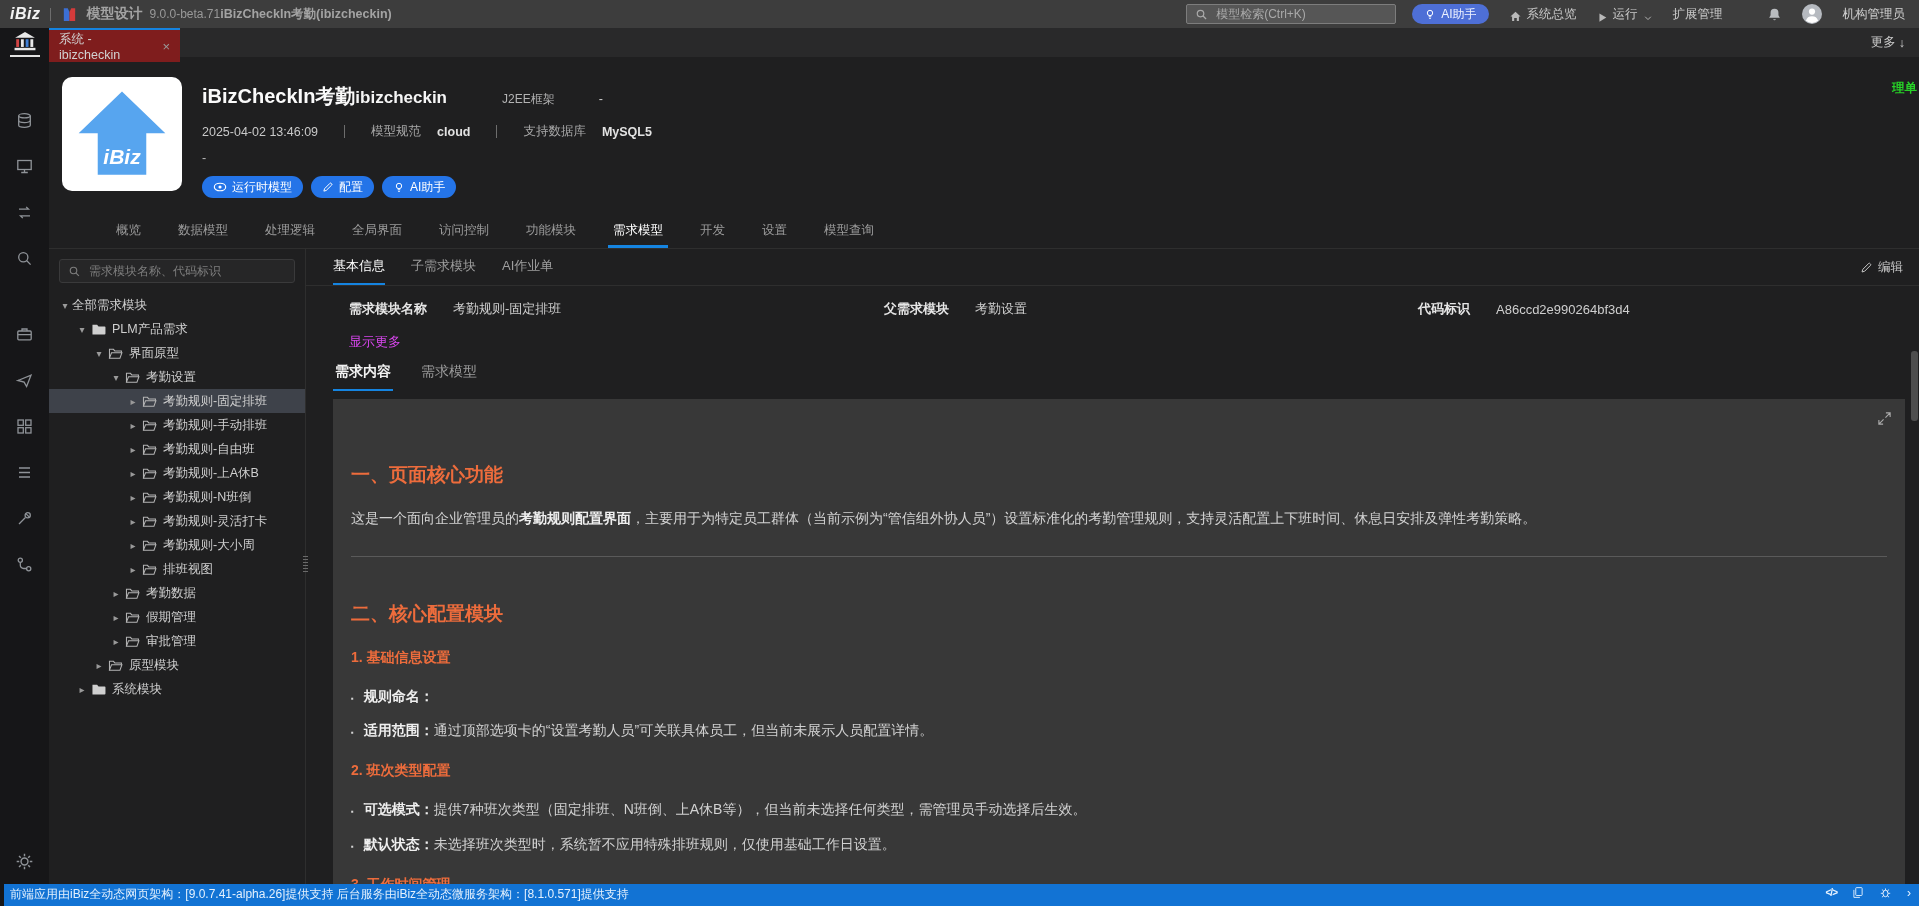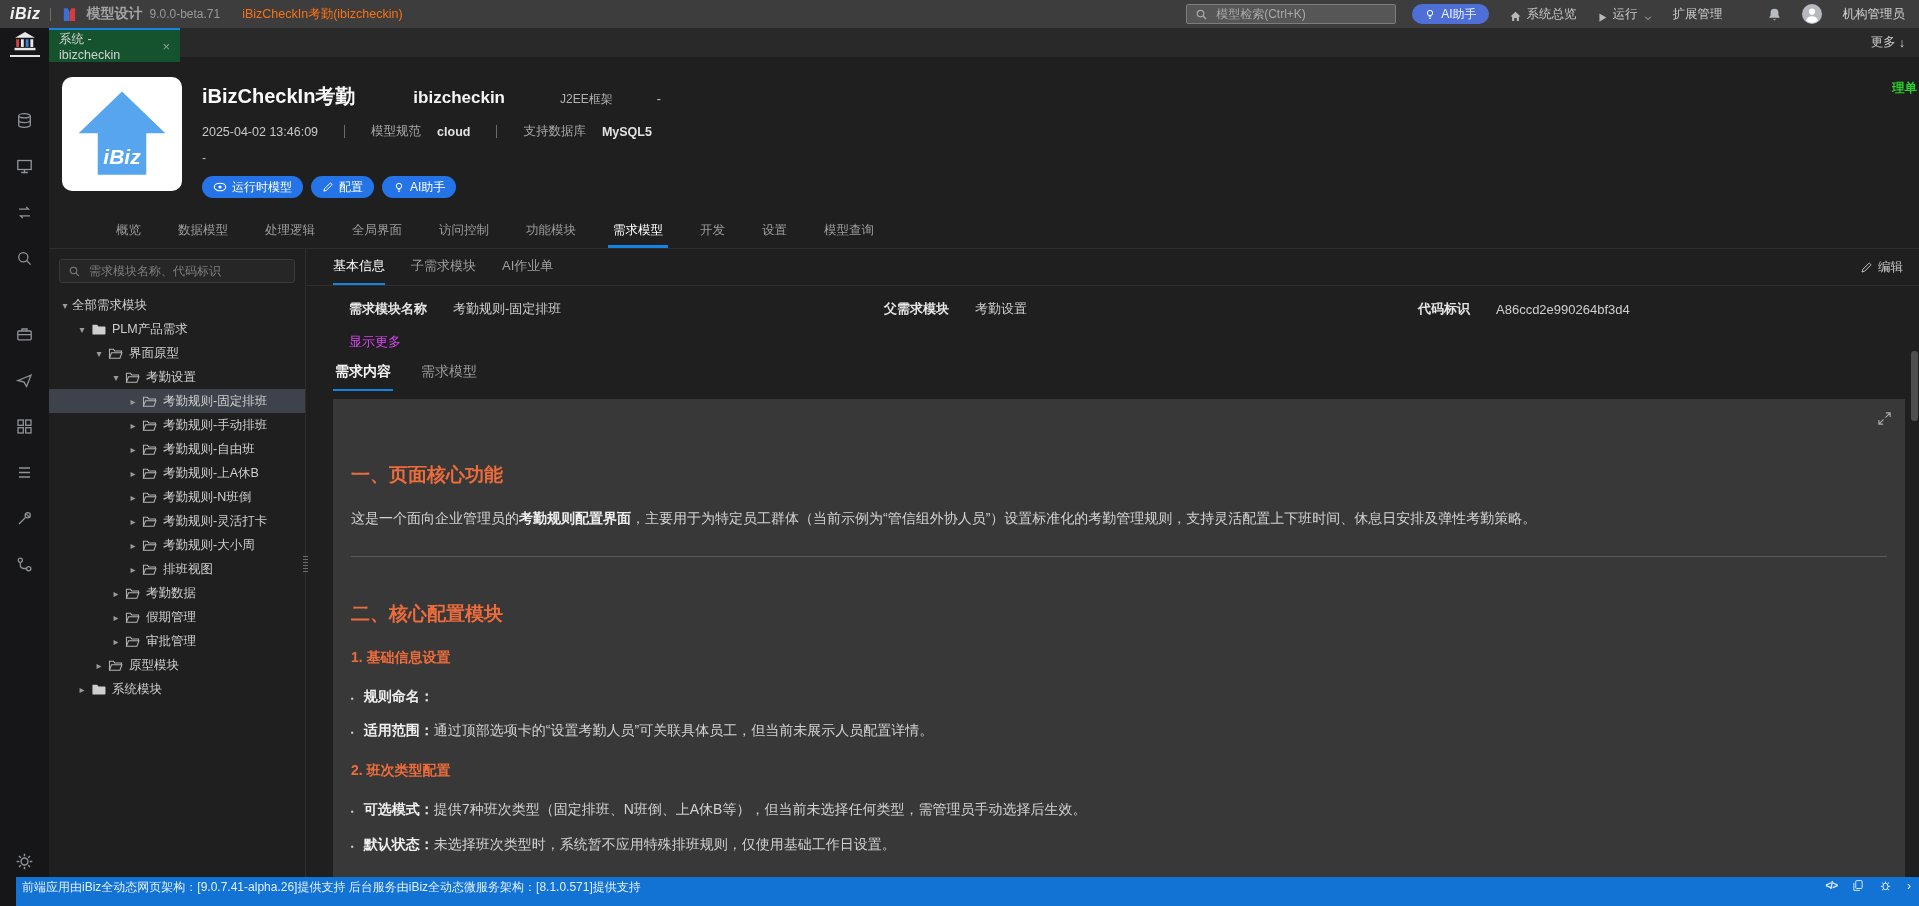--- a/index.html
+++ b/index.html
@@ -8,21 +8,21 @@
   .app{position:relative;width:1919px;height:906px;display:flex;flex-direction:column}
 
   
   .topbar{height:28px;background:#3d3d3d;display:flex;align-items:center;
           padding:0 14px 0 10px;flex:0 0 auto;z-index:20}
   .logo-ibiz{font-style:italic;font-weight:700;font-size:16px;color:#f4f4f4;letter-spacing:.5px}
   .vdiv{width:1px;height:13px;background:#6d6d6d;margin:0 10px}
   .m-logo{display:flex;margin-right:8px}
   .app-title{font-size:14px;font-weight:700;color:#a3a3a3}
   .version{font-size:12px;color:#999;margin-left:7px}
-  .project{font-size:12.5px;font-weight:400;color:#f97316;margin-left:22px}
+  .project{font-size:12.5px;font-weight:700;color:#a3a3a3;margin-left:0}
   .top-search{margin-left:auto;width:192px;height:18px;background:#565656;border:1px solid #7d7d7d;
       border-radius:2px;display:flex;align-items:center;gap:6px;padding:0 8px}
   .top-search input{background:transparent;border:0;outline:0;color:#b5b5b5;font-size:12px;width:100%;
       font-family:inherit}
   .top-search input::placeholder{color:#a9a9a9}
   .ai-pill{height:20px;border-radius:10px;background:#4e6fd6;color:#eef2ff;font-size:12px;
       display:flex;align-items:center;gap:5px;padding:0 12px;margin-left:16px;cursor:pointer}
   .top-item{display:flex;align-items:flex-end;gap:5px;font-size:12.5px;color:#c9c9c9;margin-left:20px;cursor:pointer}
   .bell{margin-left:44px}
   .avatar-wrap{display:flex;align-items:center;gap:21px;margin-left:20px}
@@ -32,38 +32,38 @@
   .strip{width:49px;background:#161618;display:flex;flex-direction:column;align-items:center;flex:0 0 auto}
   .strip-icon{width:49px;height:46px;display:flex;align-items:center;justify-content:center;cursor:pointer}
   .strip-icon.bank{height:29px;border-bottom:2px solid #e2e2e2;box-sizing:border-box;width:30px}
   .gap-lg{height:40px;flex:0 0 auto}
   .gap-md{height:30px;flex:0 0 auto}
   .strip-bottom{margin-top:auto;margin-bottom:22px}
 
   .main-col{flex:1;display:flex;flex-direction:column;min-width:0}
   
   .tabbar{height:29px;background:#29292a;display:flex;align-items:stretch;flex:0 0 auto}
-  .doc-tab{width:131px;background:#14532d;border-top:2px solid #1584e0;display:flex;align-items:center;
+  .doc-tab{width:131px;background:#7f1d1d;border-top:2px solid #1584e0;display:flex;align-items:center;
       gap:8px;padding:16px 10px;font-size:12.5px;color:#d2d2d2;box-sizing:border-box;cursor:pointer}
   .tab-close{color:#9a9a9a;font-size:13px;margin-left:auto;cursor:pointer}
   .more-link{margin-left:auto;align-self:center;margin-right:14px;font-size:12.5px;color:#c9c9c9;
       display:flex;align-items:center;gap:3px;cursor:pointer}
 
   
   .workspace{flex:1;display:flex;flex-direction:column;min-height:0;position:relative}
   .header-block{height:158px;position:relative;padding:20px 0 0 13px;box-sizing:border-box;
       display:flex;flex:0 0 auto}
   .app-icon{width:120px;height:114px;background:#fff;border-radius:10px;flex:0 0 auto;
       display:flex;align-items:center;justify-content:center;position:relative}
   .app-icon .ibiz-txt{position:absolute;left:0;right:0;top:68px;text-align:center;
       color:#fff;font-weight:700;font-style:italic;font-size:21px}
   .header-info{margin-left:20px;padding-top:6px;min-width:0}
   .title-row{display:flex;align-items:baseline}
   .h-title{font-size:20px;font-weight:700;color:#fafafa}
-  .h-code{font-size:17px;font-weight:700;color:#f5f5f5;margin-left:58px}
+  .h-code{font-size:17px;font-weight:700;color:#f5f5f5;}
   .h-fw-label{font-size:12px;color:#b3b3b3;margin-left:55px}
   .h-fw-val{font-size:12.5px;color:#cfcfcf;margin-left:44px}
   .meta-row{margin-top:13px;display:flex;align-items:center;gap:16px;font-size:12.5px;color:#c9c9c9}
   .meta-label{color:#a8a8a8}
   .meta-val{color:#e2e2e2;font-weight:600}
   .dash-row{margin-top:11px;font-size:12.5px;color:#bbb}
   .btn-row{margin-top:11px;display:flex;gap:8px}
   .pill-btn{height:22px;border-radius:11px;background:#2474e8;color:#fff;font-size:12px;
       display:flex;align-items:center;gap:5px;padding:0 11px;cursor:pointer}
   .corner-link{position:absolute;top:23px;right:2px;color:#27d127;font-size:12.5px;font-weight:600;cursor:pointer}
@@ -119,21 +119,21 @@
   .doc-hr{border-top:1px solid #5a5a5a;margin:26px 0 44px}
   .doc-h3{color:#ed6c3c;font-size:14px;font-weight:700;margin:22px 0 19px}
   .doc-li{display:flex;font-size:14px;color:#d2d2d2;margin:0 0 14px;align-items:baseline;line-height:1.45}
   .doc-li .marker{font-size:8px;margin-right:10px;color:#d2d2d2;flex:0 0 auto}
   .doc-li b{color:#efefef}
 
   .v-scroll{position:absolute;right:1px;top:351px;width:7px;height:70px;background:#4e4e4e;
       border-radius:3px;z-index:15;cursor:pointer}
 
   
-  .statusbar{position:absolute;left:16px;right:0;bottom:0;height:29px;background:#1273d4;
+  .statusbar{position:absolute;left:4px;right:0;bottom:0;height:22px;background:#1273d4;
       overflow:hidden;z-index:30}
   .status-text{font-size:12px;color:#e3f0fd;line-height:17px;padding:2px 0 0 6px;white-space:nowrap}
   .status-icons{position:absolute;right:8px;top:2px;display:flex;align-items:center;gap:15px}
   .status-icons .code-glyph{font-size:10px;font-weight:700;color:#eaf4ff;letter-spacing:-1px}
   .status-icons .chev{font-size:12px;color:#eaf4ff;line-height:10px}
 </style>
 </head>
 <body>
 
 <div class="app">

